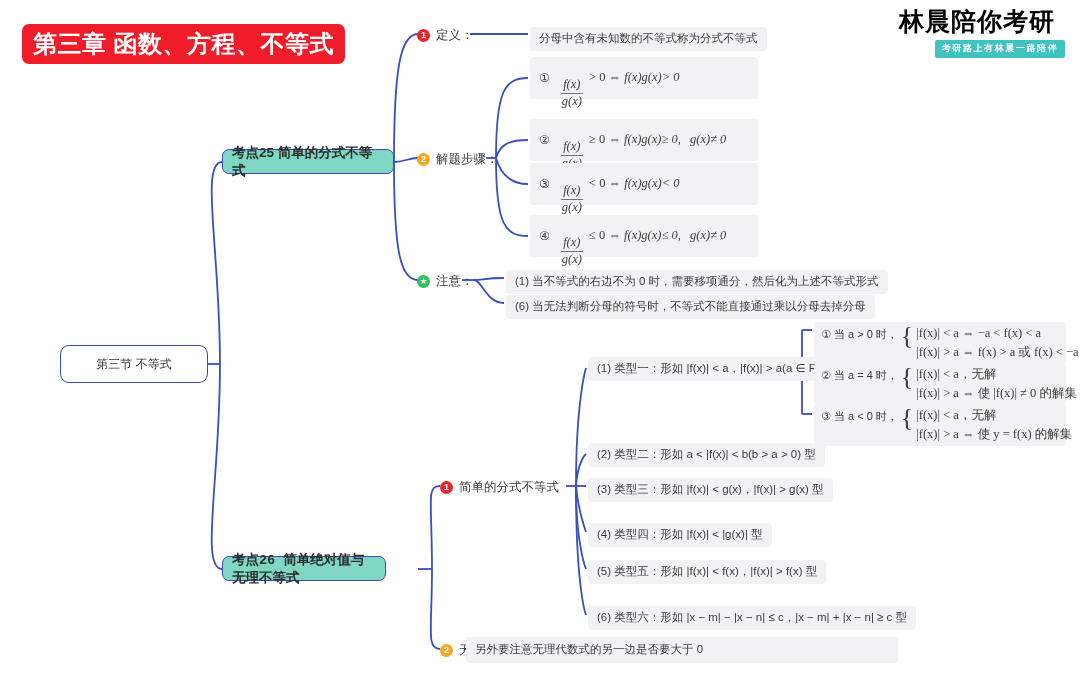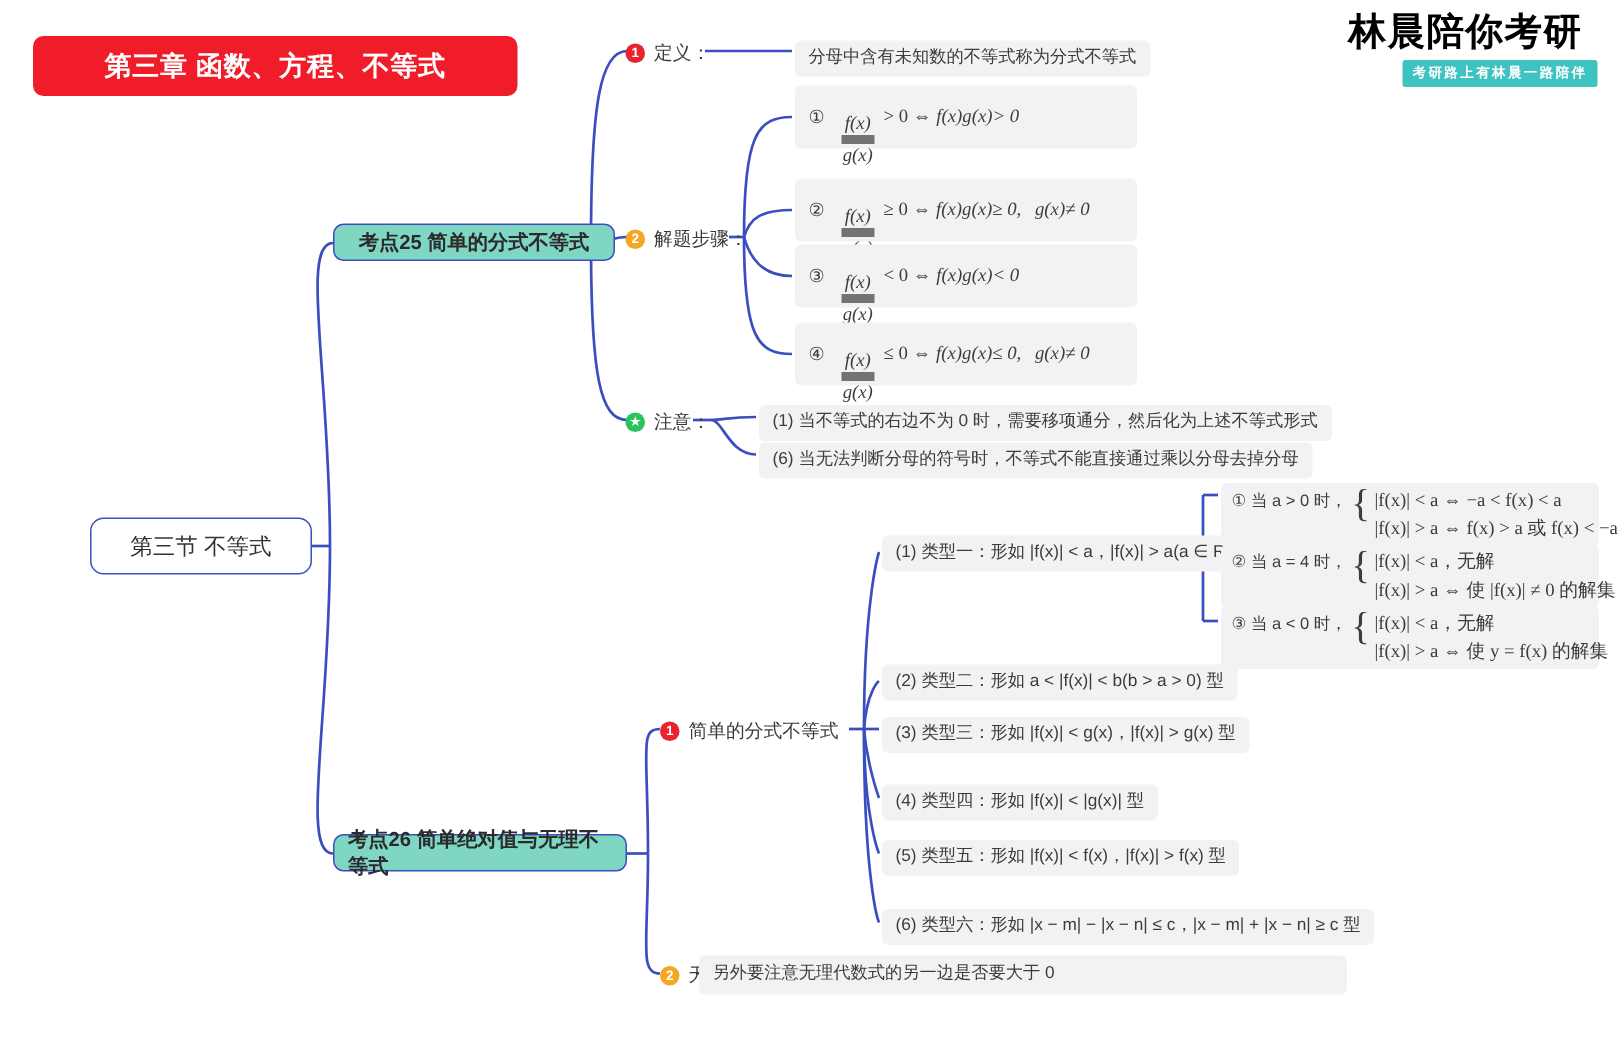--- a/index.html
+++ b/index.html
@@ -13,53 +13,53 @@
   #canvas { position:absolute; inset:0; width:1080px; height:698px; }
   svg.links { position:absolute; left:0; top:0; width:1080px; height:698px; pointer-events:none; }
 
   .node { position:absolute; }
 
   
   .chapter-banner {
     left:22px; top:24px; width:323px; height:40px;
     background:#f11c2a; border-radius:7px;
     display:flex; align-items:center; justify-content:center;
-    color:#ffffff; font-size:18px; font-weight:bold; letter-spacing:.5px;
+    color:#ffffff; font-size:24px; font-weight:bold; letter-spacing:.5px;
   }
 
   
   .logo-wrap { right:8px; top:8px; width:190px; text-align:center; }
   .logo-main {
     font-size:25px; font-weight:bold; color:#000000; letter-spacing:1px;
     line-height:1.1;
   }
   .logo-sub {
     margin-top:4px; display:inline-block;
     background:#3fc3c0; color:#ffffff;
     font-size:9px; letter-spacing:1.6px; font-weight:bold;
     padding:2px 7px 3px 7px; border-radius:2px;margin-left:46px;
   }
 
   
   .root-node {
     left:60px; top:345px; width:148px; height:38px;
     background:#ffffff; border:1.6px solid #3a4ec0; border-radius:9px;
     display:flex; align-items:center; justify-content:center;
-    font-size:15px; color:#333;
+    font-size:12px; color:#333;
   }
 
   
   .topic {
     background:#7fd6c3; border:1.6px solid #3a4ec0; border-radius:7px;
     display:flex; align-items:center; justify-content:center;
     font-size:13.5px; font-weight:bold; color:#2b2b2b;
     padding:0 9px; height:25px;
   }
-  .topic-25 { left:222px; top:149px; width:188px; }
-  .topic-26 { left:222px; top:556px; width:196px; }
+  .topic-25 { left:222px; top:149px; width:172px; }
+  .topic-26 { left:222px; top:556px; width:164px;font-family:Liberation Mono, monospace; }
 
   
   .blabel { display:flex; align-items:center; gap:6px; height:18px; }
   .badge {
     width:13px; height:13px; border-radius:50%;
     display:flex; align-items:center; justify-content:center;
     color:#fff; font-size:9px; font-weight:bold; line-height:1;
     flex:0 0 auto;
   }
   .badge-red    { background:#e8242f; }
@@ -82,21 +82,21 @@
   }
   .chip.multiline { white-space:normal; display:block; }
 
   
   .m { font-family:"Liberation Serif","DejaVu Serif",serif; font-size:12.5px; }
   .mi { font-style:italic; }
   .frac {
     display:inline-flex; flex-direction:column; align-items:center;
     vertical-align:middle; margin:0 2px; line-height:1.05;
   }
-  .frac > span:first-child { border-bottom:6px solid #737373; padding:0 2px 1px 2px;margin-top:30px; }
+  .frac > span:first-child { border-bottom:1px solid #737373; padding:0 2px 1px 2px;margin-top:30px; }
   .frac > span:last-child  { padding:1px 2px 0 2px; }
   .num-mark { font-size:12px; margin-right:8px; font-family:"DejaVu Sans",sans-serif; }
 
   .brace {
     display:inline-block; font-size:26px; line-height:0.8;
     font-family:"Liberation Serif",serif; margin-right:3px;
     transform:translateY(1px);
   }
   .case-rows { display:inline-flex; flex-direction:column; gap:2px; }
 

